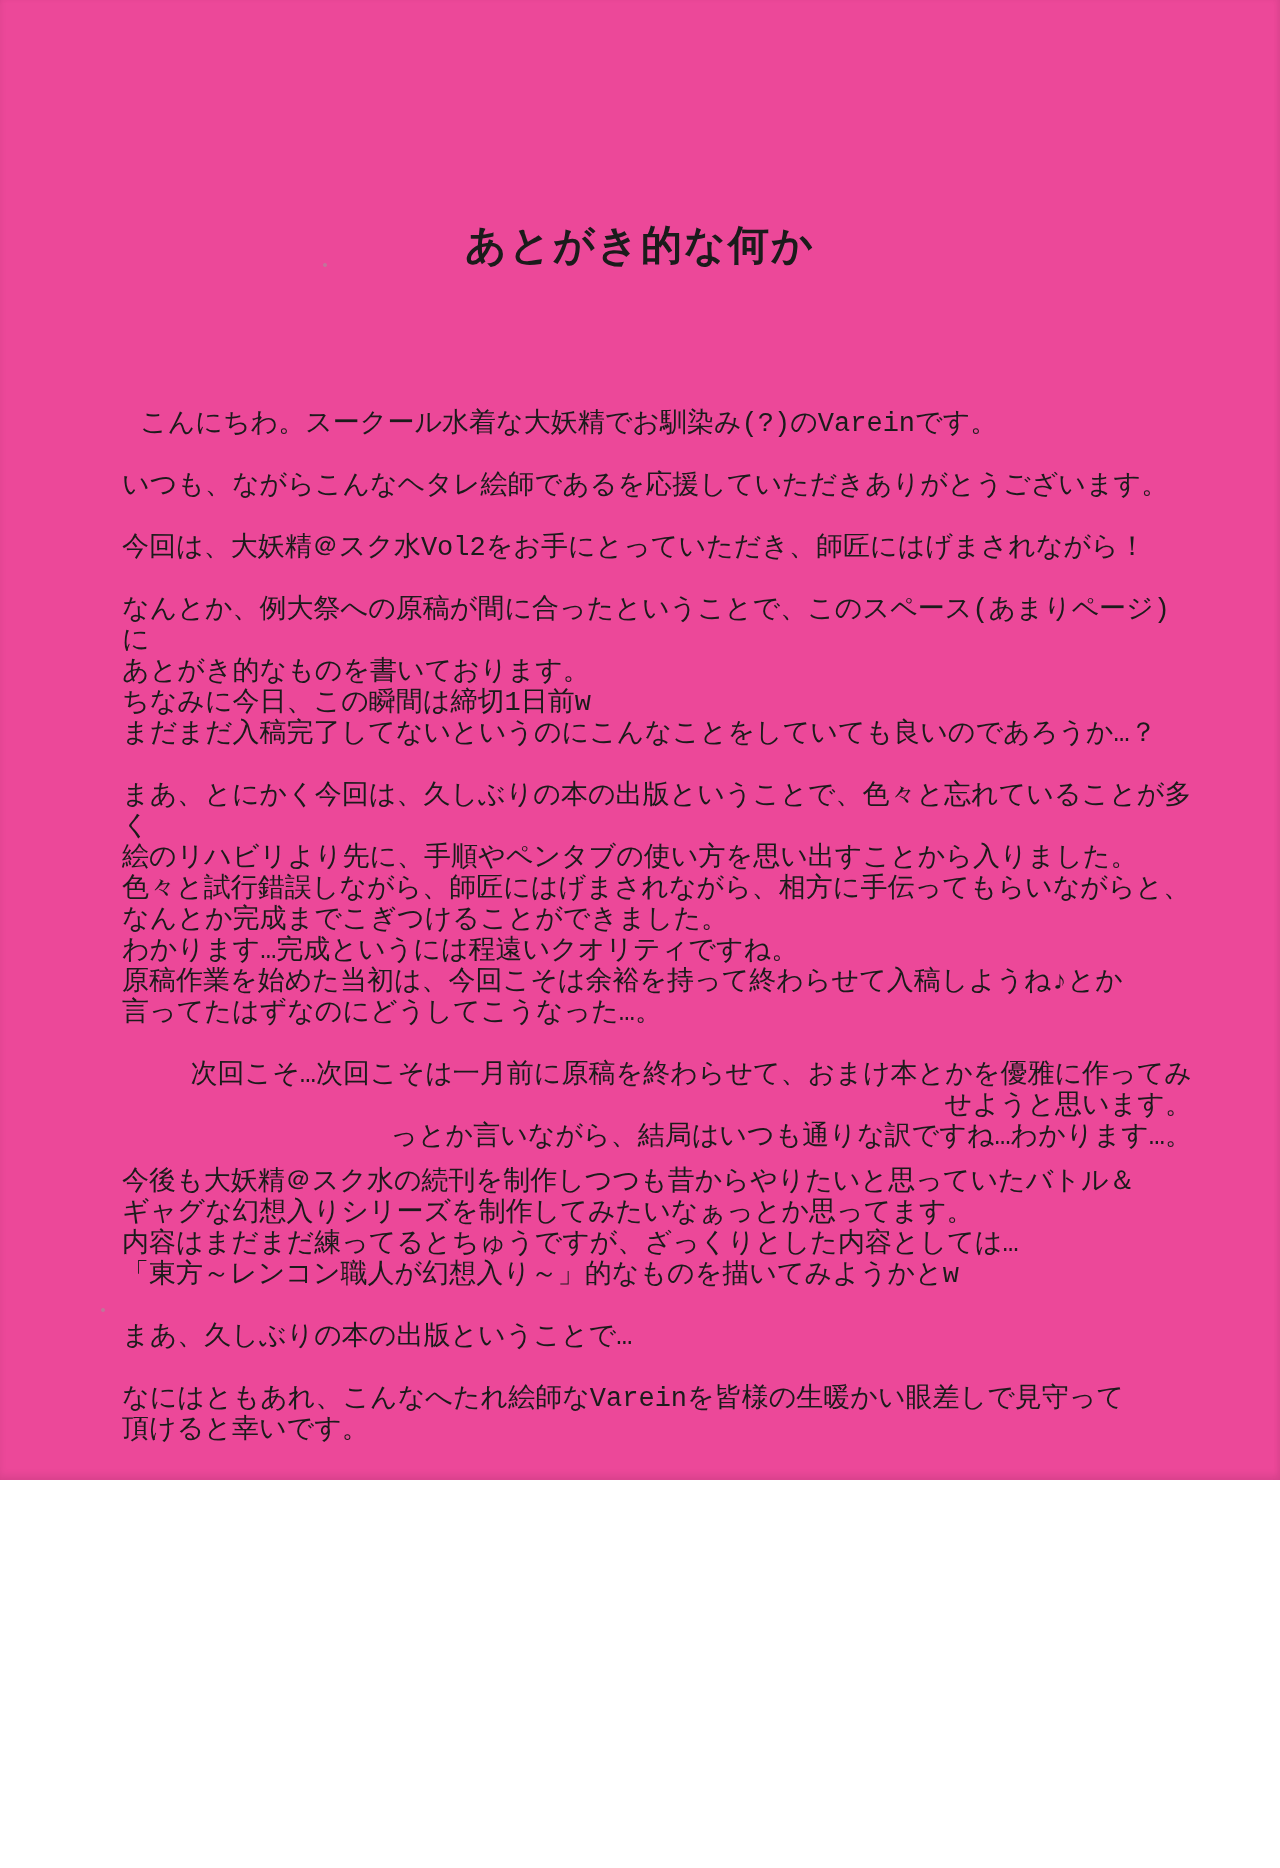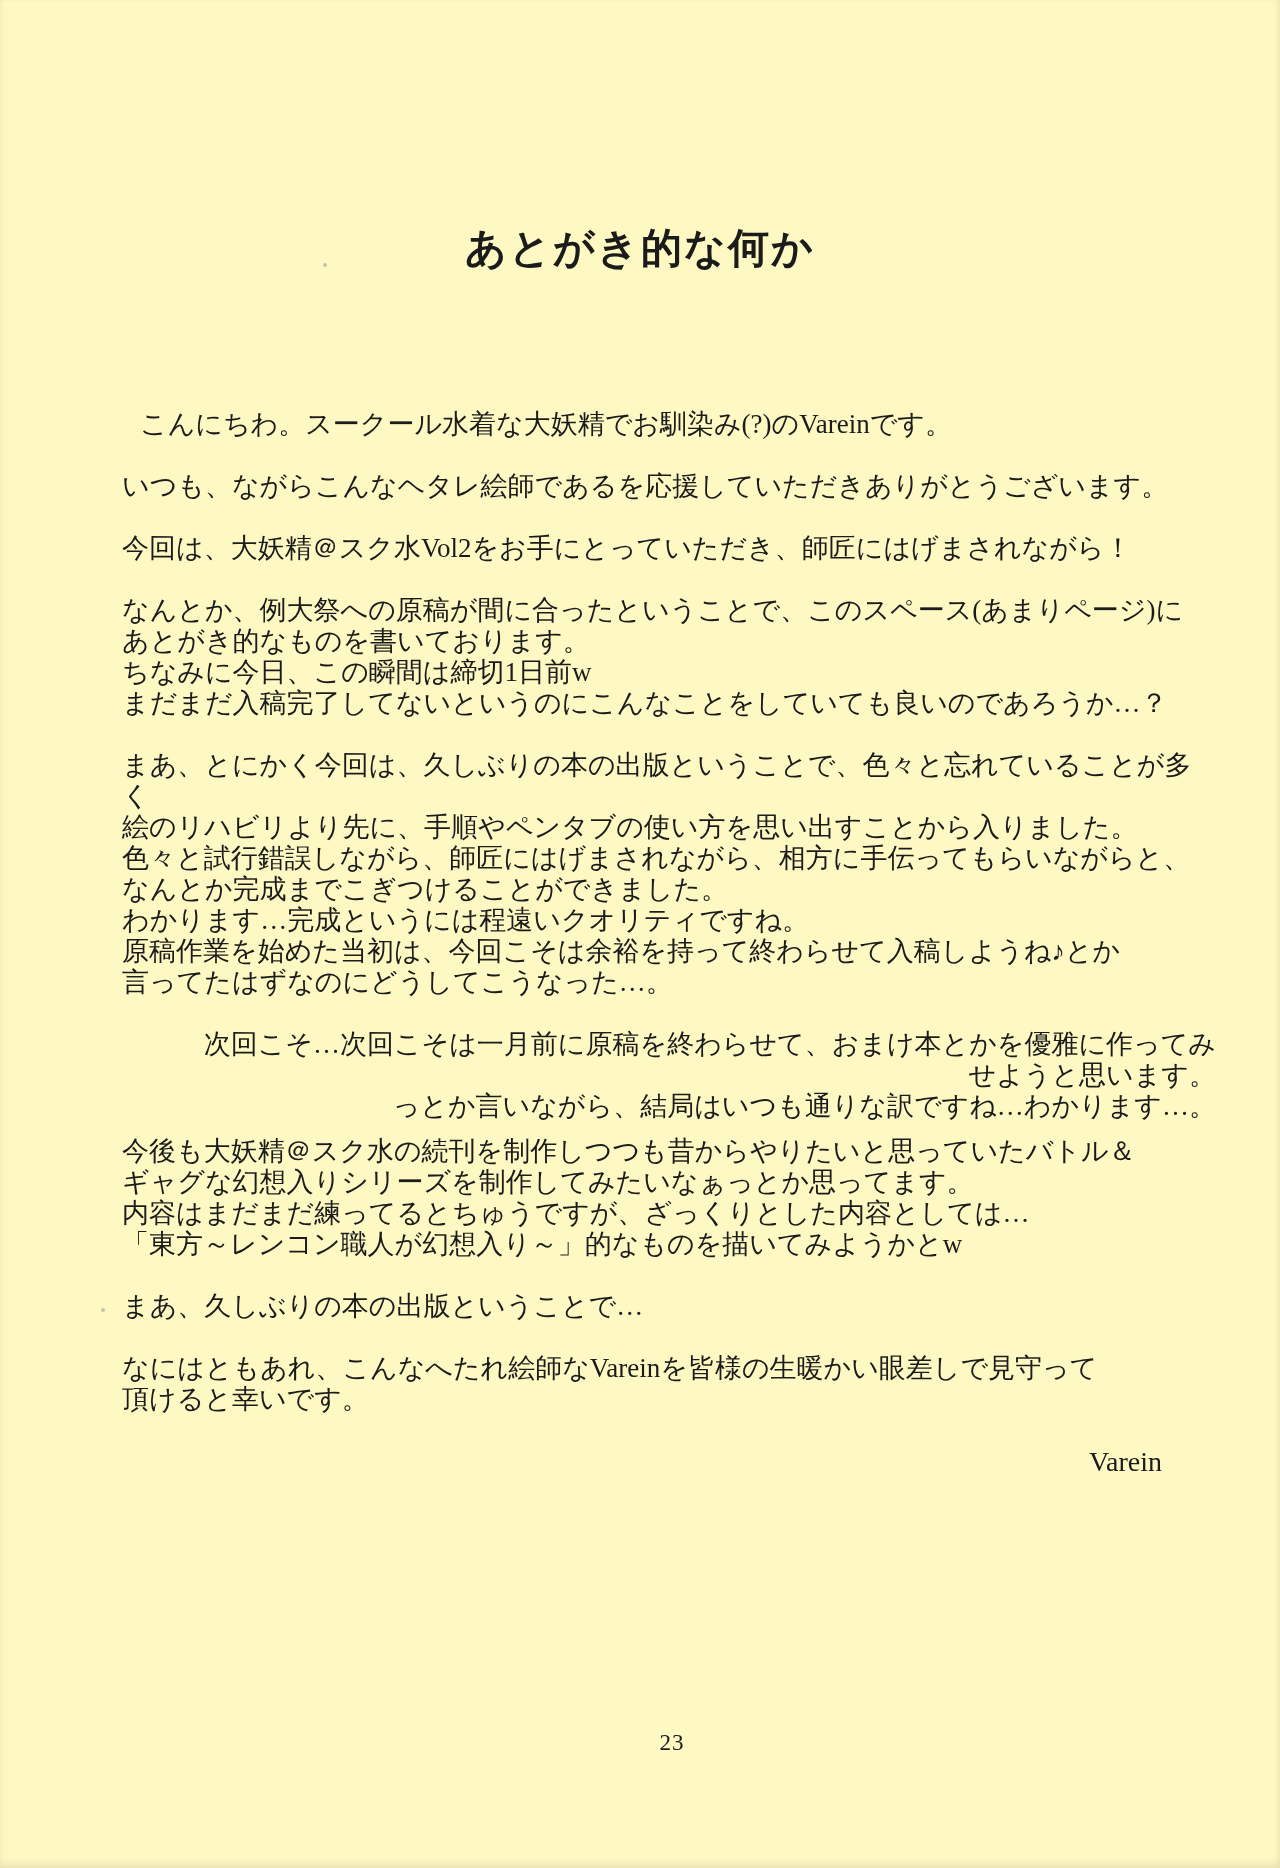--- a/index.html
+++ b/index.html
@@ -3,38 +3,38 @@
 <meta charset="utf-8">
 <style>
   html, body {
     margin: 0;
     padding: 0;
     background: #ffffff;
   }
   .sheet {
     position: relative;
     width: 1280px;
-    height: 1868px;
-    background: #fef9c3;
+    height: 1480px;
+    background: #ec4899;
     color: #1b1b1b;
-    font-family: Liberation Serif, serif;
+    font-family: Liberation Mono, monospace;
     overflow: hidden;
     box-shadow: inset 0 -5px 7px rgba(0,0,0,0.07), inset -3px 0 5px rgba(0,0,0,0.035);
   }
   .title {
     margin: 0;
     padding-top: 224px;
     text-align: center;
     font-size: 41px;
     line-height: 1.2;
     font-weight: 600;
     letter-spacing: 2px;
   }
   .body-text {
-    padding: 136px 64px 0 122px;
+    padding: 136px 88px 0 122px;
     font-size: 27px;
     line-height: 31px;
   }
   .para {
     margin: 0 0 31px 0;
     white-space: pre-line;
   }
   .para.indent { text-indent: 18px; }
   .para.tight-after { margin-bottom: 14px; text-align: right; }
   .para.extra-before { }

